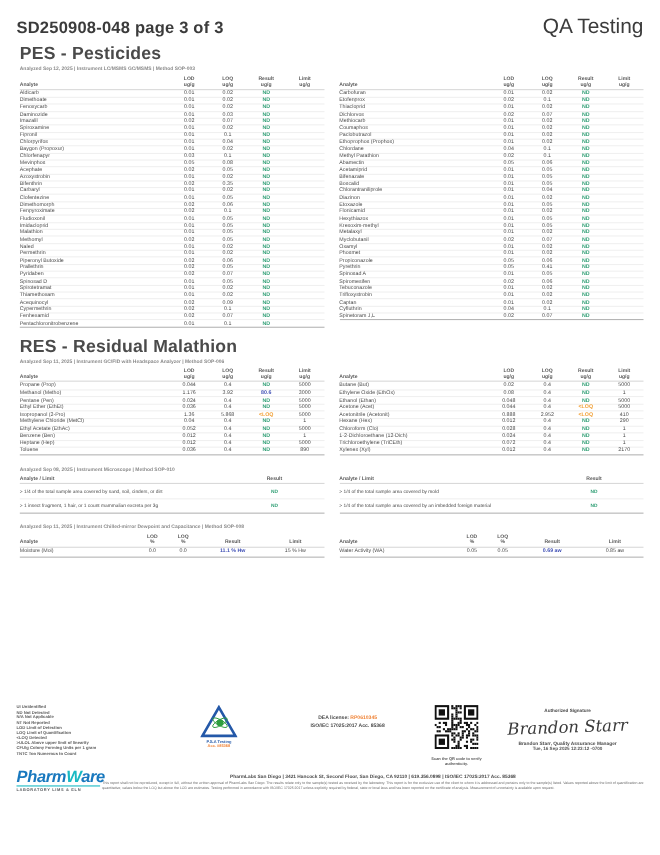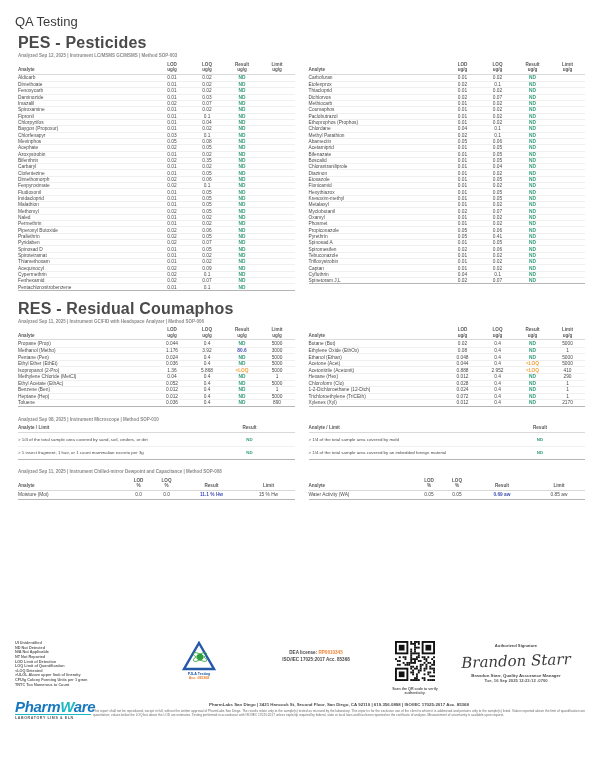--- a/index.html
+++ b/index.html
@@ -3,21 +3,21 @@
 <meta charset="utf-8">
 <style>
   * { margin:0; padding:0; box-sizing:border-box; }
   html,body { background:#fff; }
   body { font-family:"Liberation Sans", sans-serif; color:#3d3d3d; }
   .page { position:relative; width:600px; height:777px; background:#fff; padding:14px 15px 0 15px; overflow:hidden; }
 
   
   .rpt-header { display:flex; justify-content:space-between; align-items:baseline; margin-bottom:5px; }
   .rpt-id { font-size:15px; font-weight:700; color:#3b3b3b; letter-spacing:.2px; }
-  .rpt-corner { font-size:13px; font-weight:500; color:#3b3b3b; }
+  .rpt-corner { font-size:19px; font-weight:500; color:#3b3b3b; }
 
   
   .section { margin-left:3px; }
   .sec-title { font-size:16px; font-weight:700; color:#4a4a4a; letter-spacing:.2px; }
   .sec-meta { font-size:4.5px; color:#8a8a8a; font-weight:600; margin:1px 0 2px 0; }
 
   .tables { display:flex; gap:14px; }
   .half { flex:1; min-width:0; }
 
   .thead { display:flex; align-items:flex-end; padding:1.5px 0; border-bottom:1px solid #d9d9d9; }
@@ -86,20 +86,21 @@
   .pw-p1 { color:#1878be; }
   .pw-w { color:#19b9c3; }
   .pw-sub { font-size:3.6px; font-weight:700; color:#55585c; letter-spacing:.6px; border-top:1.5px solid #19b9c3; padding-top:.5px; margin-top:-1px; }
 </style>
 </head>
 <body>
 
 <div class="page">
 
   <div class="rpt-header">
+    <div class="rpt-id">SD250908-048 page 3 of 3</div>
     <div class="rpt-corner">QA Testing</div>
   </div>
 
   <div class="section pes">
     <div class="sec-title">PES - Pesticides</div>
     <div class="sec-meta">Analyzed Sep 12, 2025  |  Instrument LC/MSMS GC/MSMS  | Method SOP-003</div>
     <div class="tables">
       <div class="half">
         <div class="thead">
             <div class="hcell c-an">
@@ -616,21 +617,21 @@
               <div class="cell c-n">0.07</div>
               <div class="cell c-res v-nd">ND</div>
               <div class="cell c-lim"></div>
             </div>
           </div>
       </div>
     </div>
   </div>
 
   <div class="section res-s">
-    <div class="sec-title">RES - Residual Coumaphos</div>
+    <div class="sec-title">RES - Residual Malathion</div>
     <div class="sec-meta">Analyzed Sep 11, 2025  |  Instrument GC/FID with Headspace Analyzer  | Method SOP-006</div>
     <div class="tables">
       <div class="half">
         <div class="thead">
             <div class="hcell c-an">
               <span>Analyte</span>
             </div>
             <div class="hcell c-n">
               <span>LOD</span>
               <span>ug/g</span>

